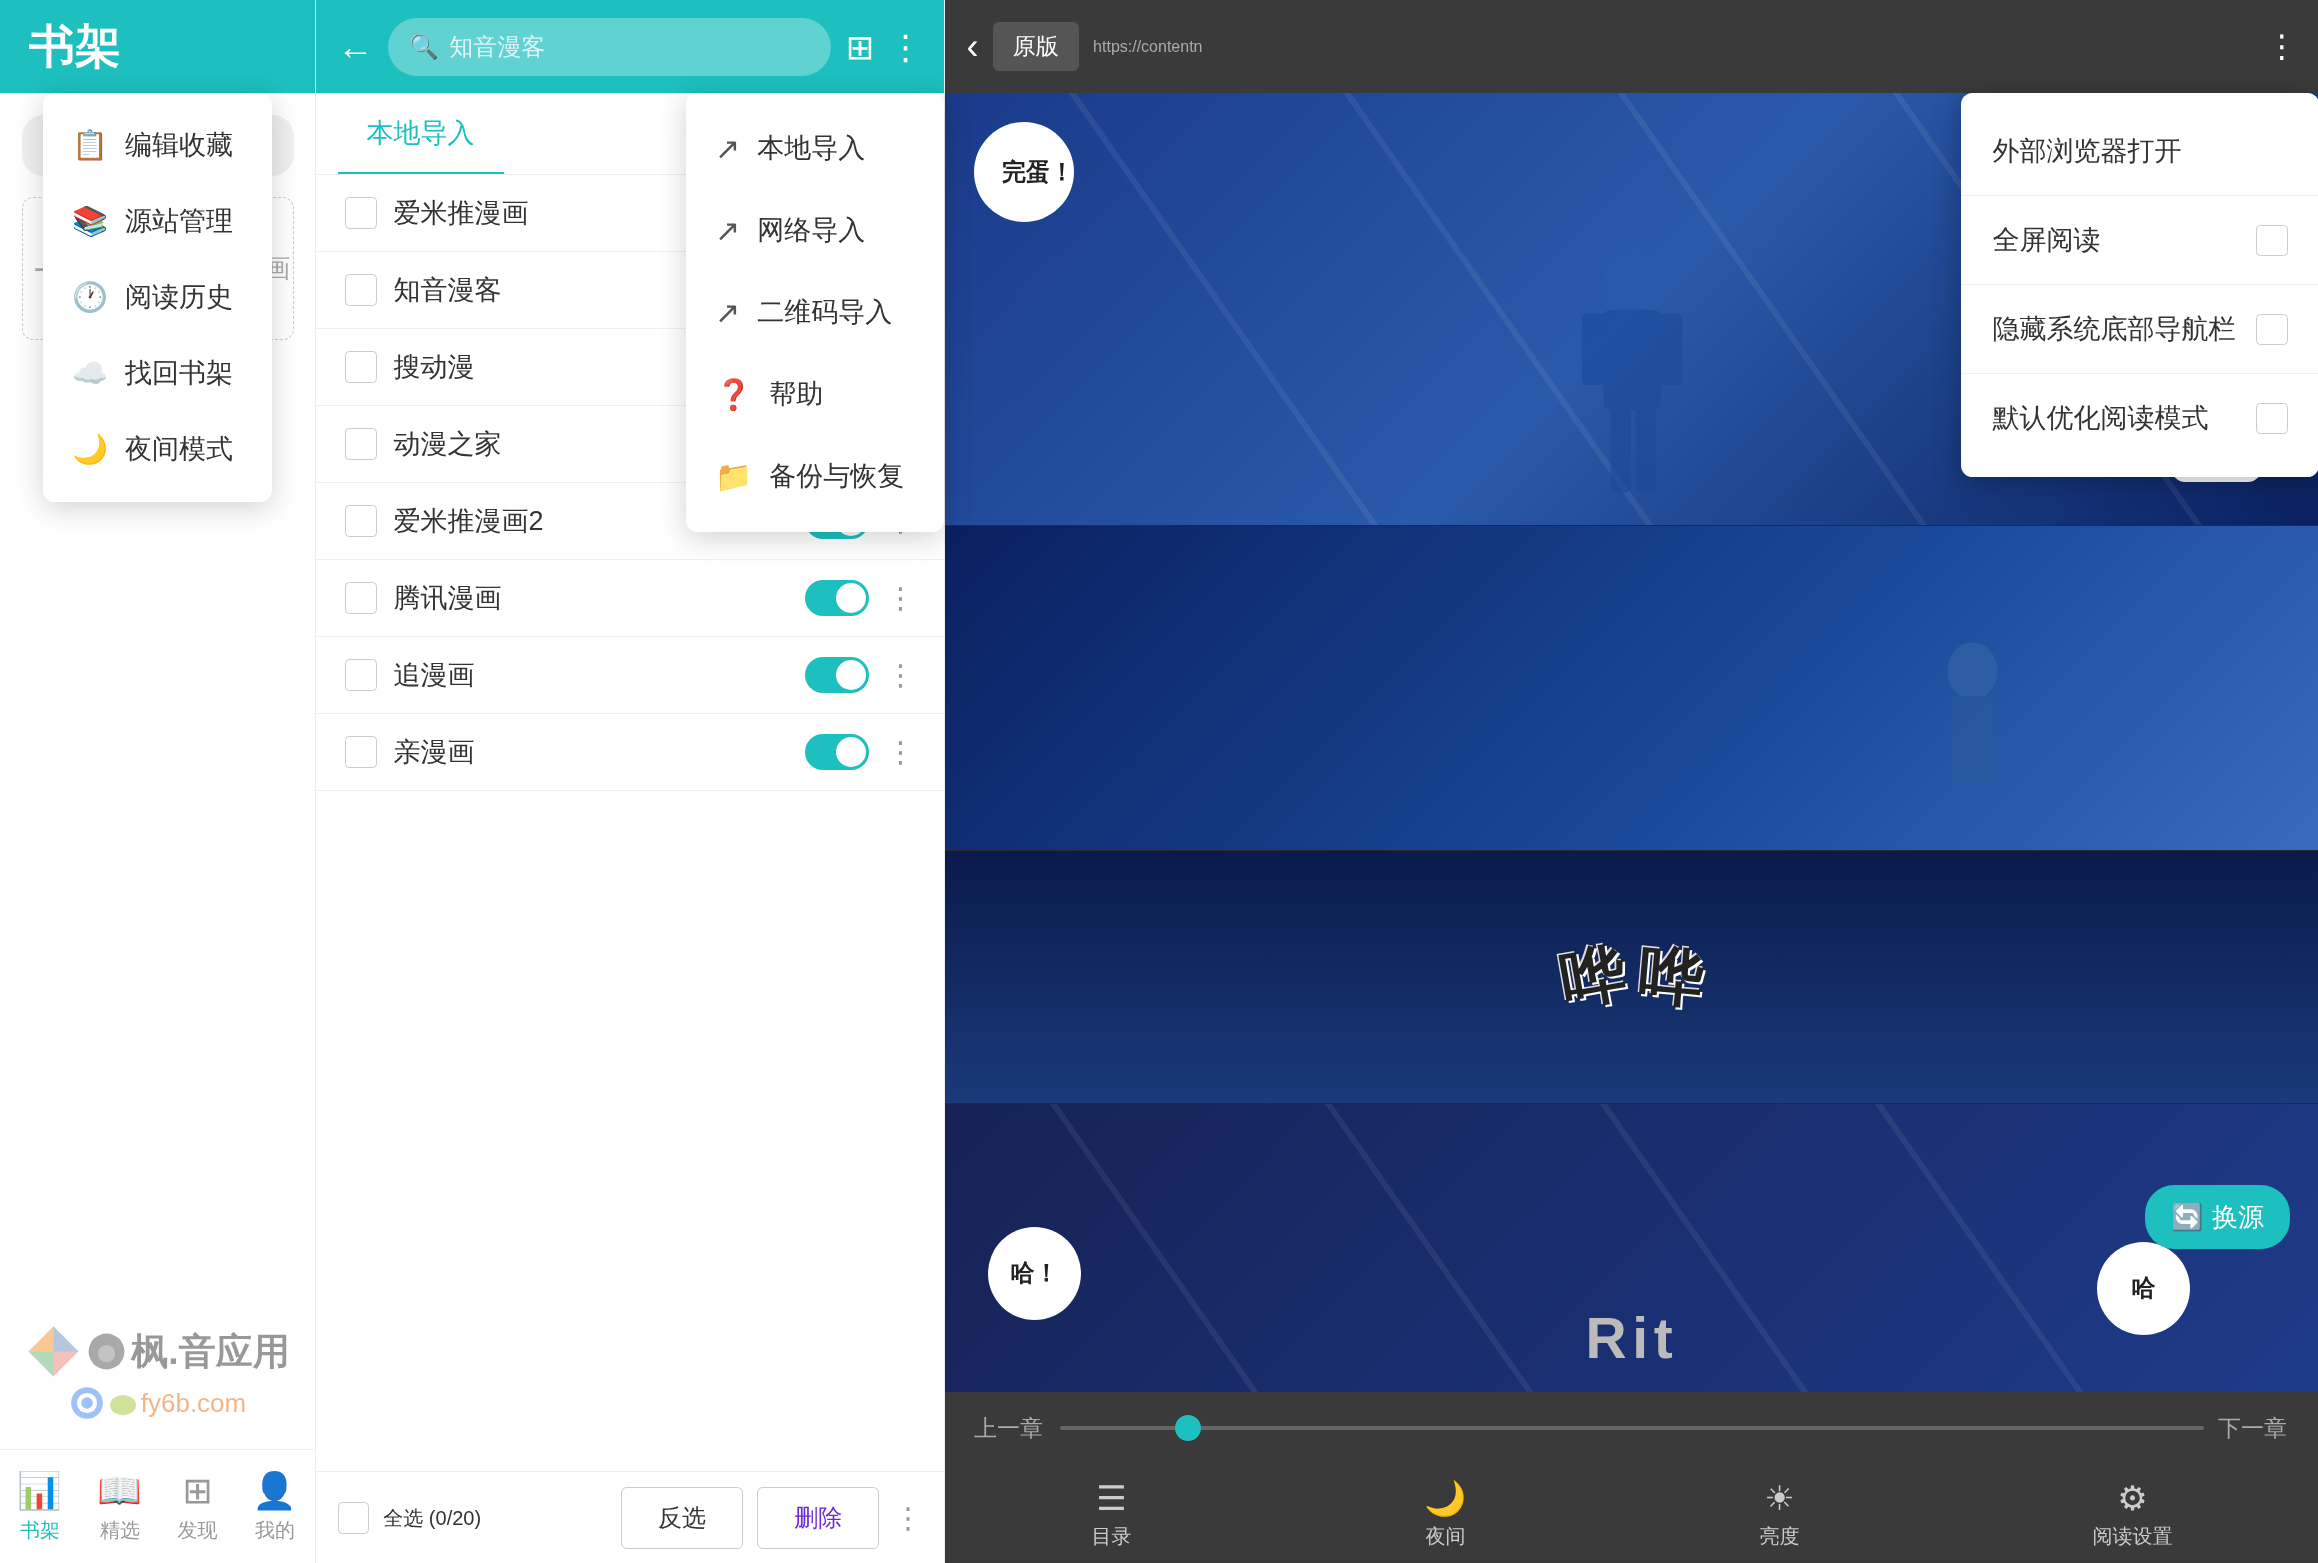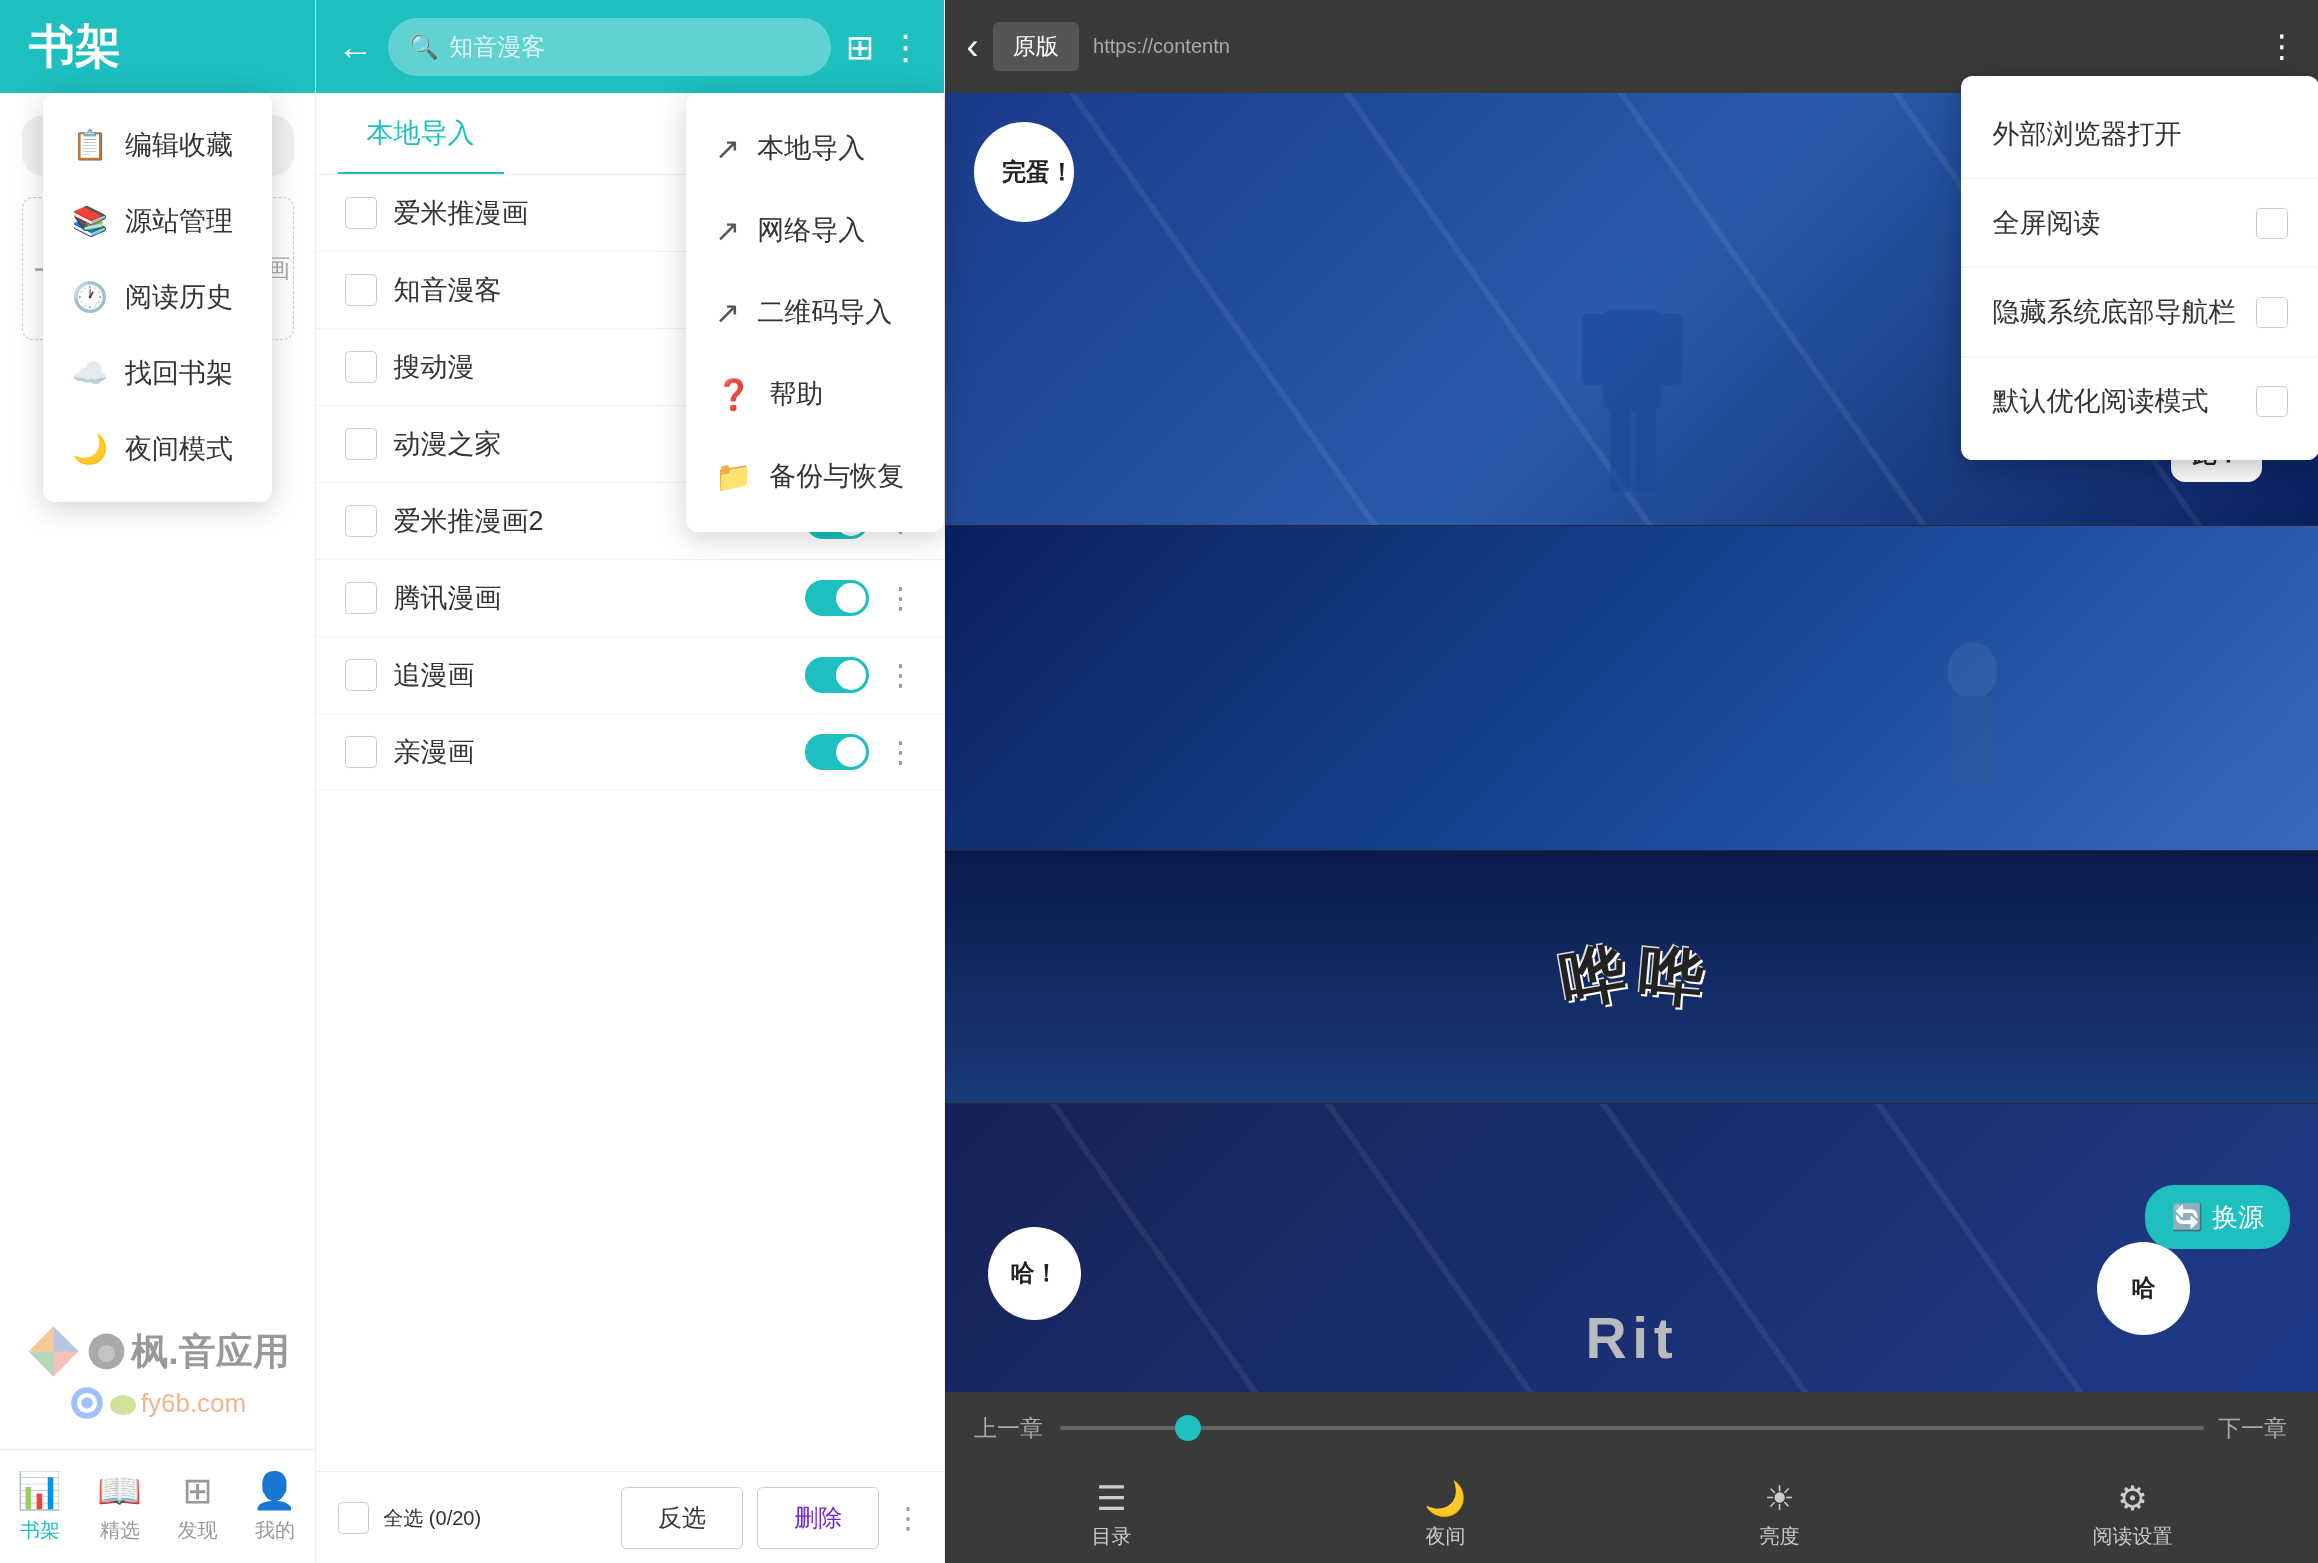--- a/index.html
+++ b/index.html
@@ -329,21 +329,21 @@
     .right-source-btn {
       background: #555;
       color: #fff;
       font-size: 23px;
       padding: 8.6px 20px;
       border-radius: 5.7px;
     }
     .right-url {
       flex: 1;
       color: #aaa;
-      font-size: 20px;
+      font-size: 16px;
       white-space: nowrap;
       overflow: hidden;
     }
     .right-more { color: #fff; font-size: 31.5px; }
 
     .right-content {
       flex: 1;
       overflow: hidden;
       position: relative;
       display: flex;
@@ -357,21 +357,21 @@
       overflow: hidden;
       position: relative;
     }
     .comic-frame-1 { flex: 1.2; }
     .comic-frame-2 { flex: 0.9; }
     .comic-frame-3 { flex: 0.7; }
     .comic-frame-4 { flex: 0.8; }
 
     .right-dropdown {
       position: absolute;
-      top: 76px;
+      top: 93px;
       right: 0;
       width: 358px;
       background: #fff;
       border-radius: 11.5px;
       box-shadow: 0 5.7px 29px rgba(0,0,0,0.28);
       z-index: 300;
       padding: 14.3px 0;
     }
     .right-dropdown-item {
       display: flex;

